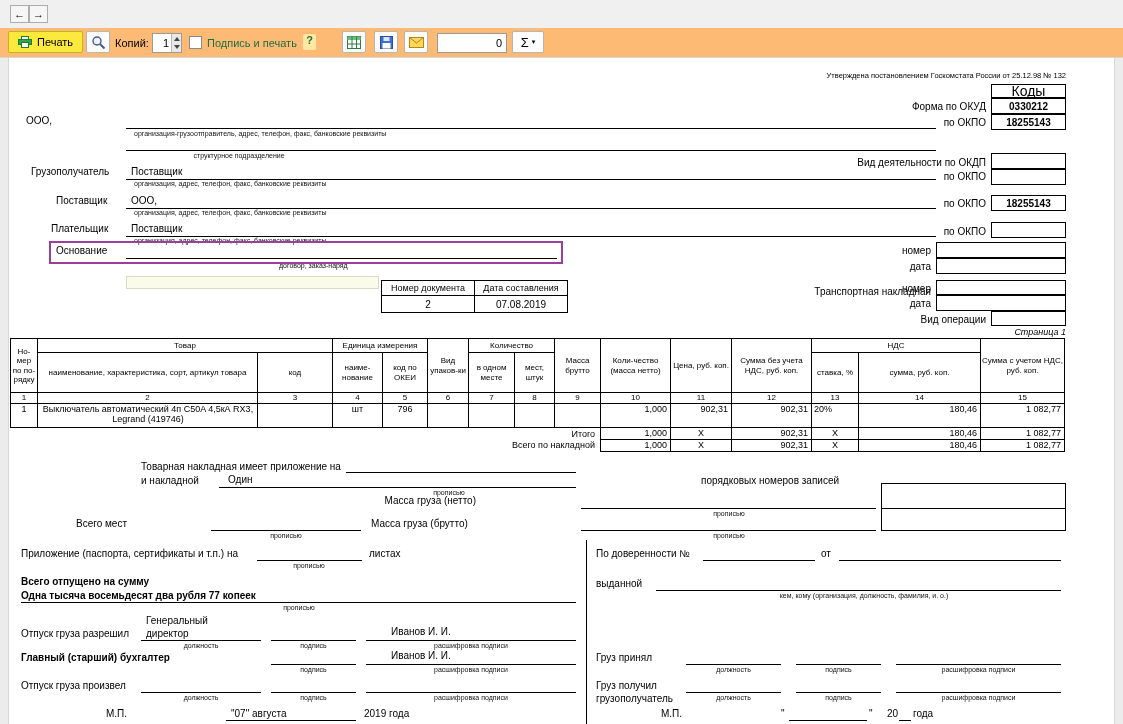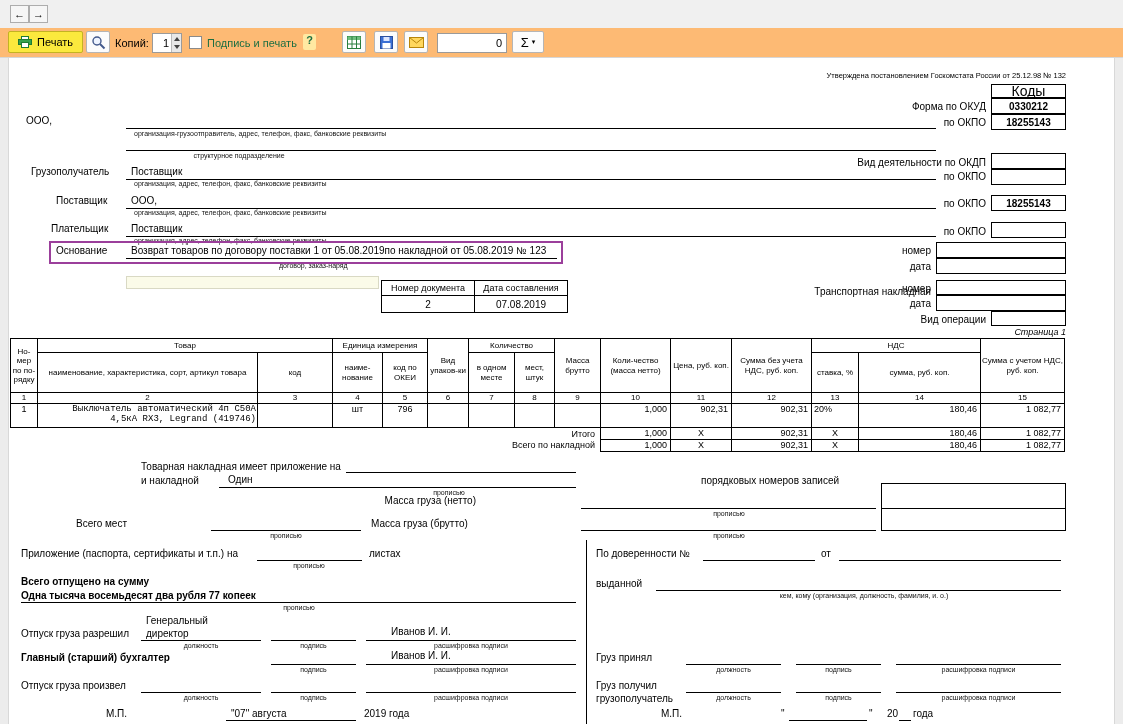--- a/index.html
+++ b/index.html
@@ -38,21 +38,21 @@
   .cream { position:absolute; background:#fbfbe9; border:1px solid #d9d9c4; }
   .dn { position:absolute; border-collapse:collapse; table-layout:fixed; }
   .dn td { border:1px solid #000; text-align:center; font-size:9px; padding:0; overflow:hidden; }
   .goods { position:absolute; left:1px; top:280px; width:1054px; border-collapse:collapse; table-layout:fixed; }
   .goods td { border:1px solid #000; font-size:8px; text-align:center; vertical-align:middle; padding:0 1px; overflow:hidden; line-height:1.15; }
   .goods tr.hrow1 td { height:14px; }
   .goods tr.hrow2 td { height:40px; }
   .goods tr.nrow td { height:11px; }
   .goods tr.drow td { height:24px; font-size:9px; vertical-align:top; }
   .goods tr.trow td { height:12px; font-size:9px; }
-  .goods td.name { text-align:right; padding-left:2px;font-family:Liberation Mono, monospace; }
+  .goods td.name { text-align:center; padding-left:2px; }
   .goods td.num { text-align:right; padding-right:3px; }
   .goods td.rate { text-align:left; padding-left:2px; }
   .goods td.blank { border:none; text-align:right; padding-right:5px; font-size:9px; vertical-align:middle; }
 </style>
 </head>
 <body>
 
 <div class="titlebar">
   <button class="navbtn" style="left:10px"><span>←</span></button>
   <button class="navbtn" style="left:29px"><span>→</span></button>
@@ -151,21 +151,20 @@
 
   <div class="T" style="left:42px;top:165px">Плательщик</div>
   <div class="T" style="left:122px;top:165px">Поставщик</div>
   <div class="L" style="left:117px;top:178px;width:810px"></div>
   <div class="C" style="left:125px;top:179px">организация, адрес, телефон, факс, банковские реквизиты</div>
   <div class="T R" style="left:777px;top:168px;width:200px">по ОКПО</div>
   <div class="bx" style="left:982px;top:164px;width:75px;height:16px"></div>
 
   <div class="hl" style="left:40px;top:183px;width:514px;height:23px"></div>
   <div class="T" style="left:47px;top:187px">Основание</div>
-  <div class="T" style="left:122px;top:187px">Возврат товаров по договору поставки 1 от 05.08.2019по накладной от 05.08.2019 № 123</div>
   <div class="L" style="left:117px;top:200px;width:431px"></div>
   <div class="C" style="left:270px;top:204px">договор, заказ-наряд</div>
   <div class="T R" style="left:822px;top:187px;width:100px">номер</div>
   <div class="bx" style="left:927px;top:184px;width:130px;height:16px"></div>
   <div class="T R" style="left:822px;top:203px;width:100px">дата</div>
   <div class="bx" style="left:927px;top:200px;width:130px;height:16px"></div>
 
   <div class="cream" style="left:117px;top:218px;width:253px;height:13px"></div>
   <table class="dn" style="left:372px;top:222px">
     <tbody>

